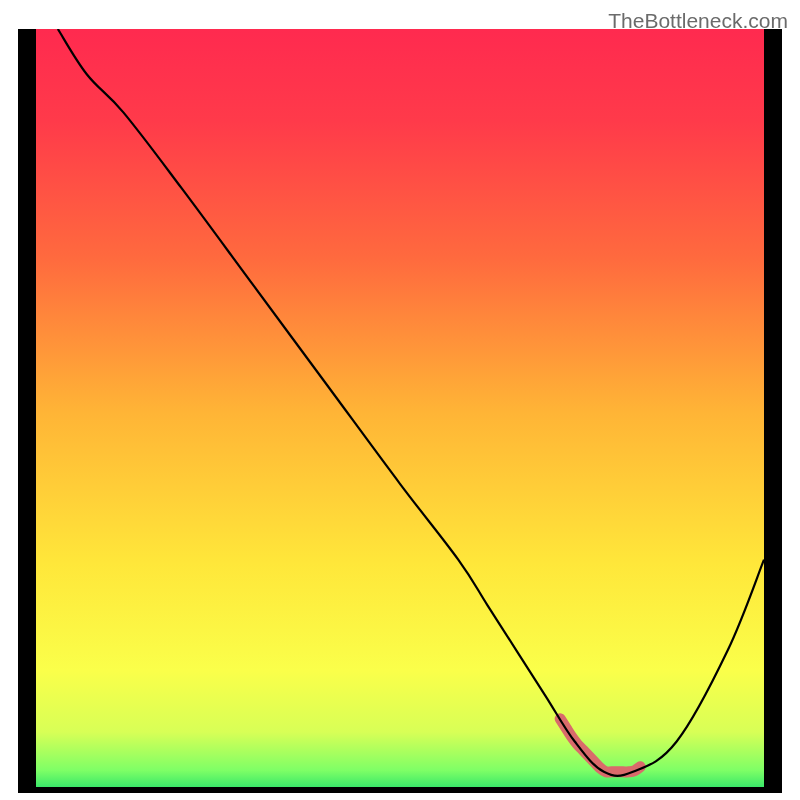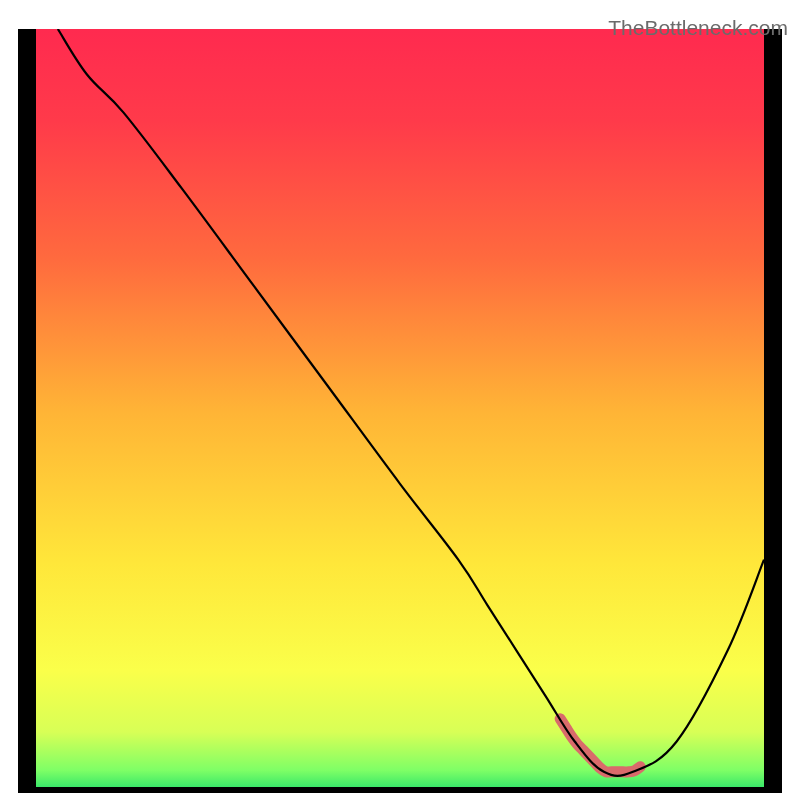--- a/index.html
+++ b/index.html
@@ -7,21 +7,21 @@
     padding: 0;
     background: #ffffff;
     width: 800px;
     height: 800px;
     overflow: hidden;
     position: relative;
     font-family: Arial, Helvetica, sans-serif;
   }
   .watermark {
     position: absolute;
-    top: 16px;
+    top: 9px;
     right: 12px;
     color: #6b6b6b;
     font-size: 21px;
     font-weight: 400;
     z-index: 10;
   }
   .chart-frame {
     position: absolute;
     top: 29px;
     left: 18px;

